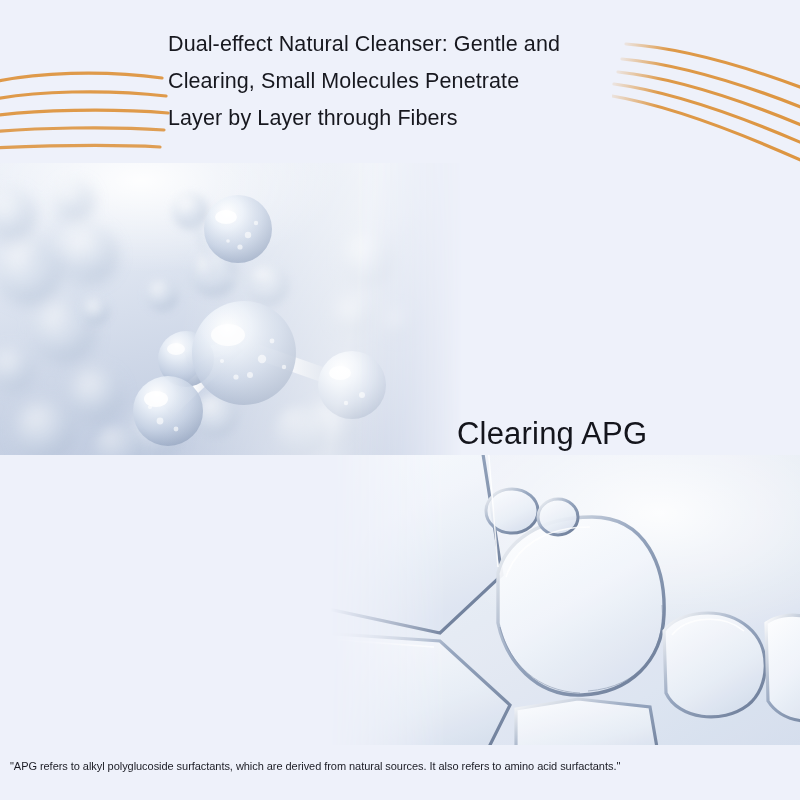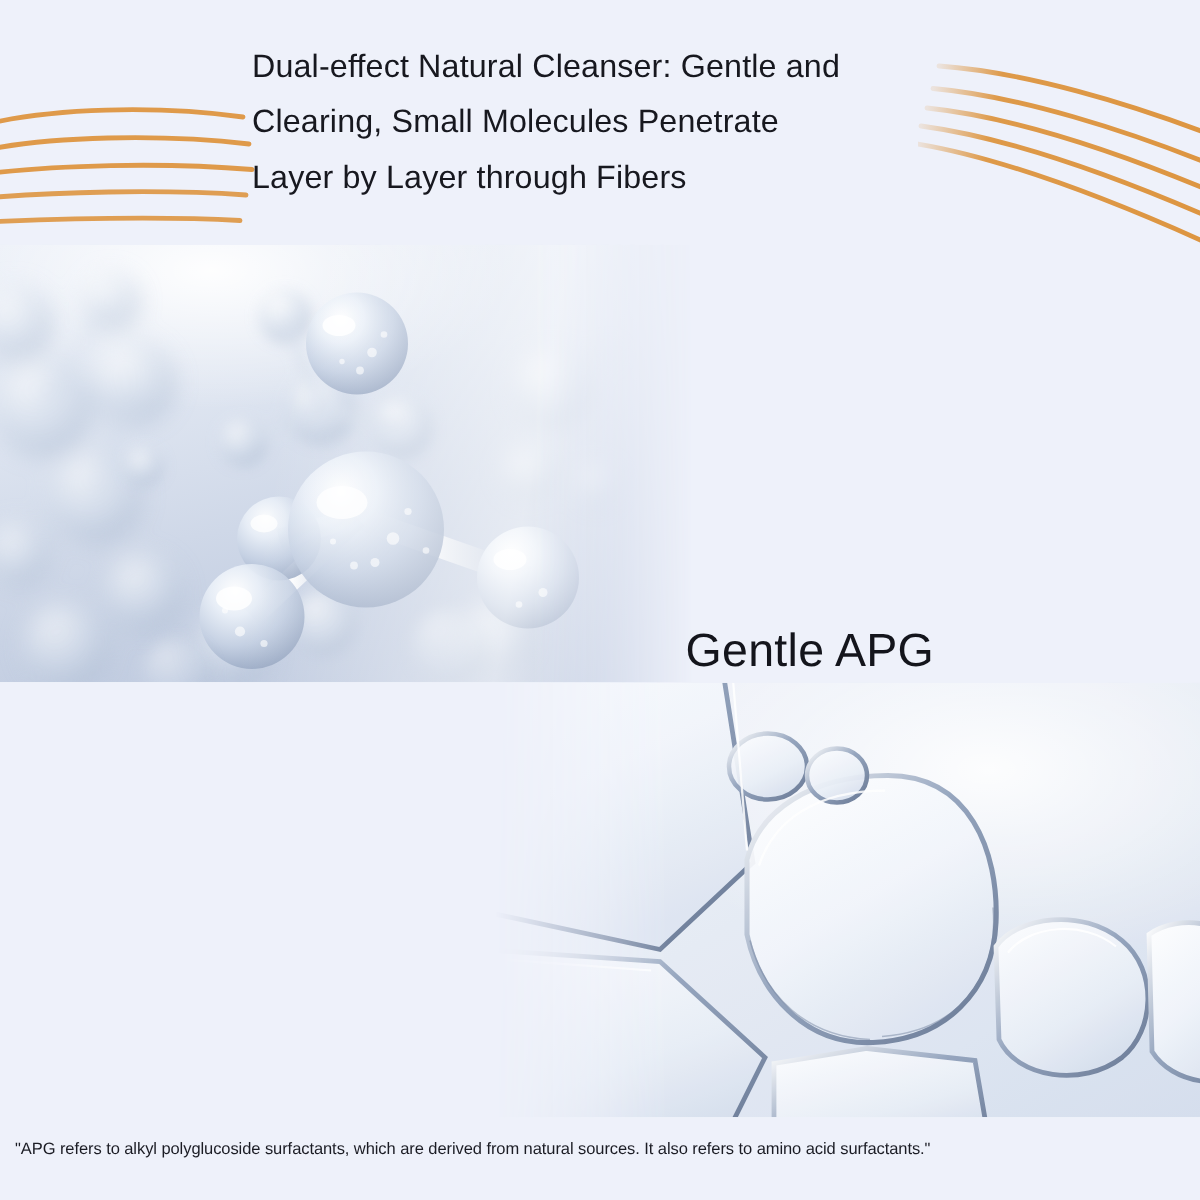--- a/index.html
+++ b/index.html
@@ -281,21 +281,21 @@
         <g filter="url(#softBlur)" opacity="0.5">
           <circle cx="300" cy="268" r="26" fill="url(#sphereBlur)"></circle>
           <circle cx="118" cy="286" r="24" fill="url(#sphereBlur)"></circle>
         </g>
       </svg>
 
       <div class="sheen"></div>
     </div>
 
     <div id="apg-block">
-      <div id="apg-heading">Gentle APG</div>
+      <div id="apg-heading">Clearing APG</div>
 
     </div>
   </div>
 
   <div id="bubble-band">
 
     <div id="bubble-photo">
       <div class="foam-bg"></div>
 
       <svg width="470" height="290" viewBox="0 0 470 290" style="position:absolute;left:0;top:0;">

